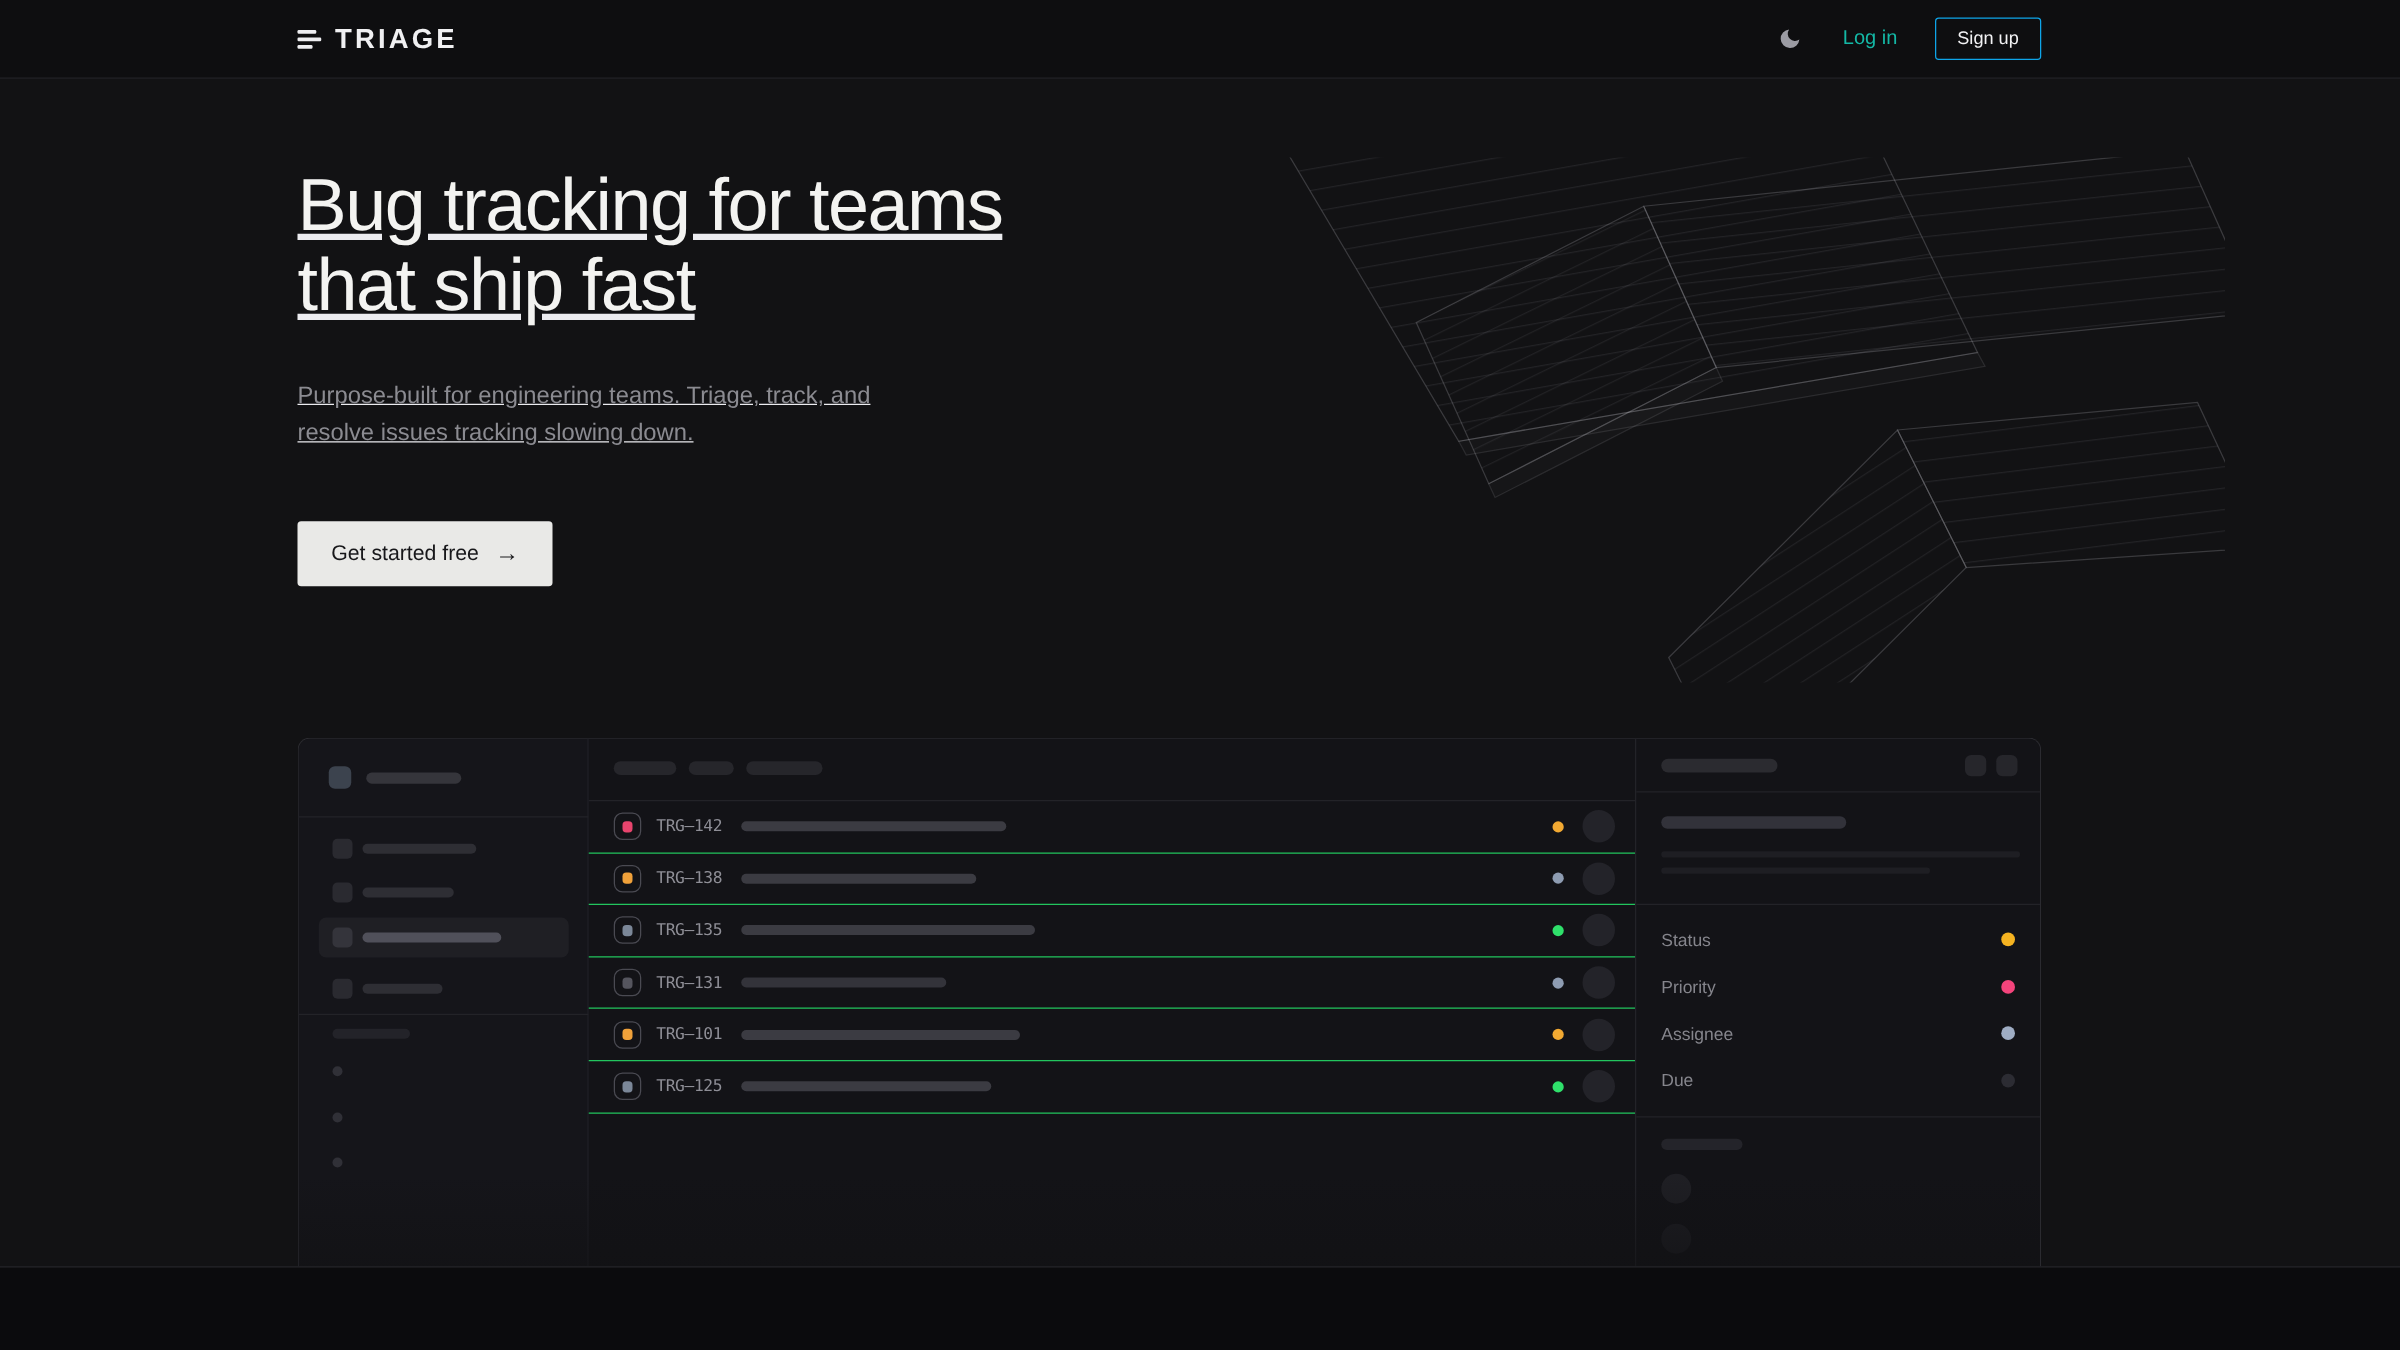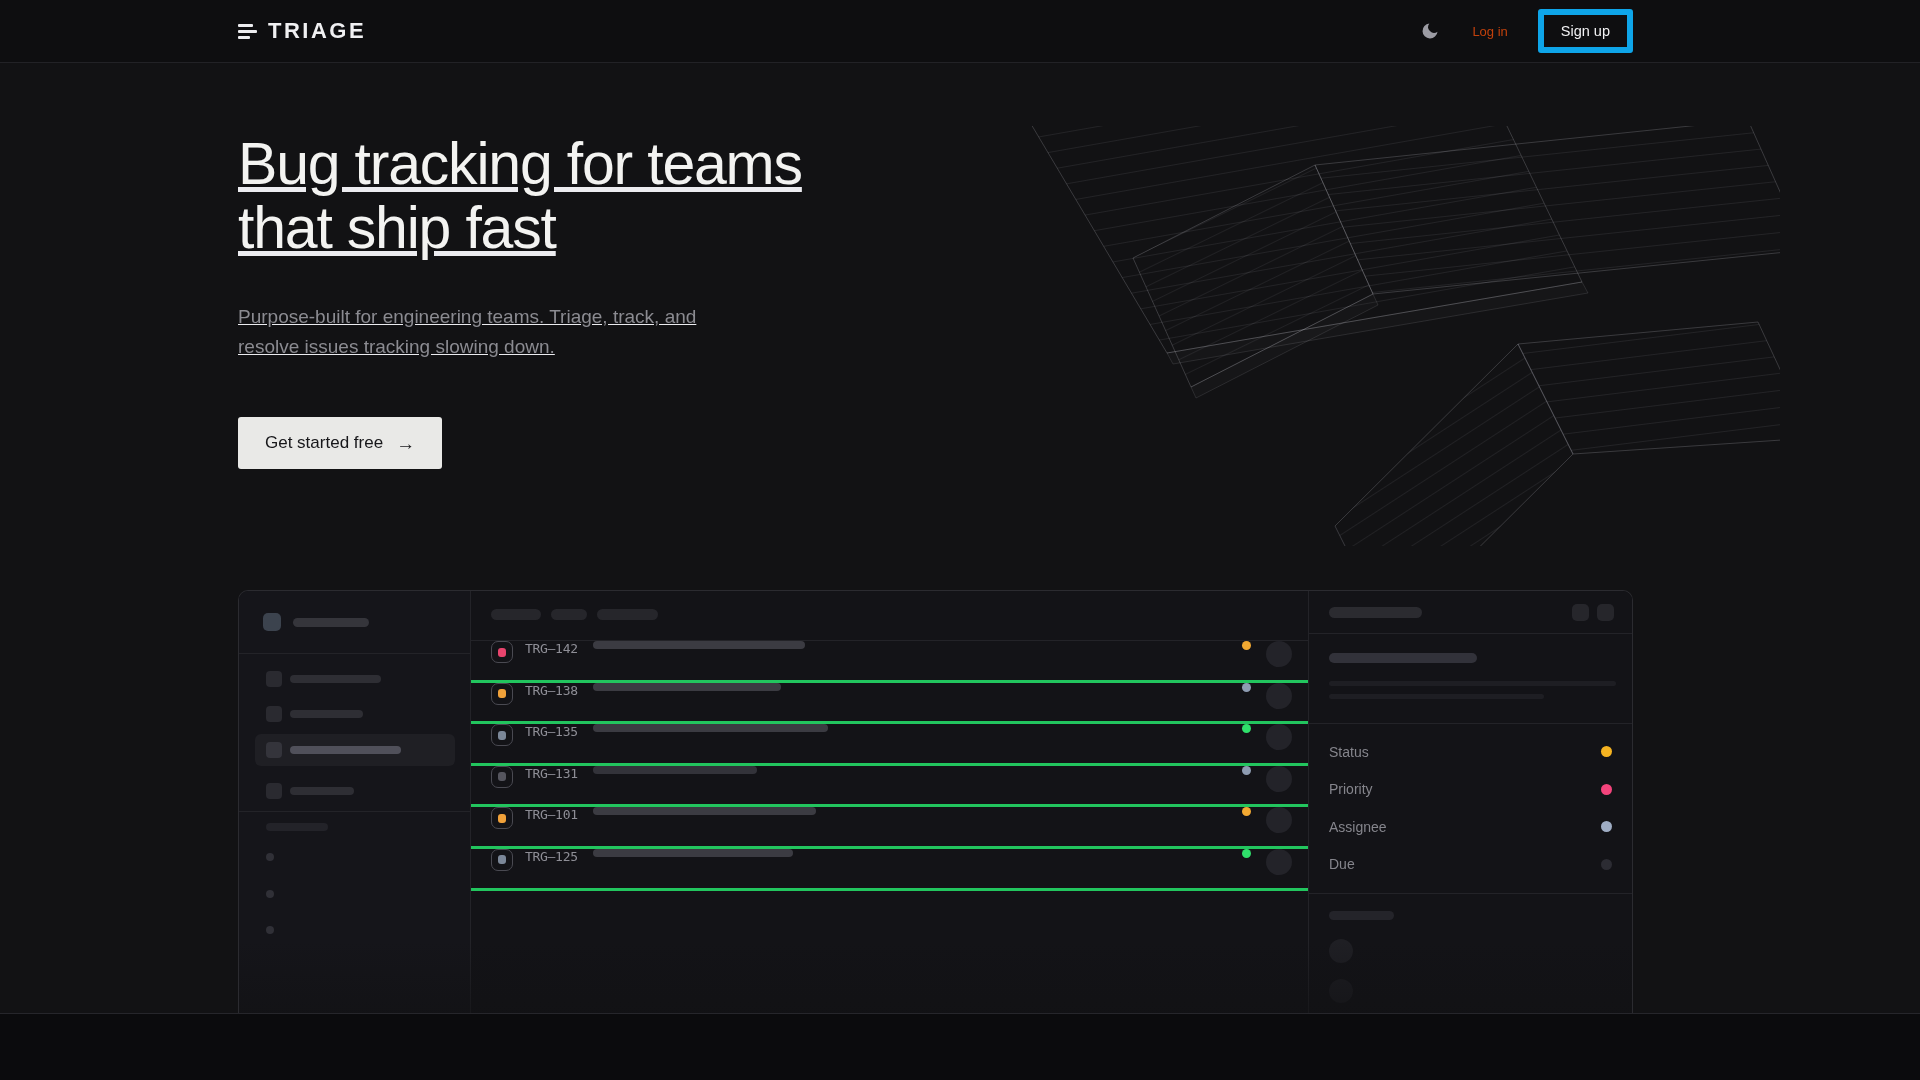--- a/index.html
+++ b/index.html
@@ -22,24 +22,24 @@
   .nav-inner { width:1395px; margin-left:238px; display:flex; align-items:center; }
   .brand { display:flex; align-items:center; gap:11px; cursor:pointer; }
   .logo-glyph { display:flex; flex-direction:column; gap:3px; }
   .logo-glyph i { display:block; height:3px; border-radius:1px; background:#ededf0; }
   .logo-glyph i:nth-child(1){ width:15px; }
   .logo-glyph i:nth-child(2){ width:19px; }
   .logo-glyph i:nth-child(3){ width:12px; }
   .brand-name { font-size:22px; font-weight:bold; letter-spacing:2.5px; color:#f0f0f2; }
   .nav-right { margin-left:auto; display:flex; align-items:center; gap:30px; }
   .theme-btn { width:24px; height:24px; display:flex; align-items:center; justify-content:center; cursor:pointer; }
-  .login { font-size:13px; color:#c2410c; cursor:pointer; }
+  .login { font-size:16px; color:#14b8a6; cursor:pointer; }
   .signup {
     font-size:14.5px; color:#f2f2f4; background:transparent;
-    border:6px solid #0ea5e9; border-radius:3px;
+    border:1px solid #0ea5e9; border-radius:3px;
     padding:8px 17px; cursor:pointer; font-family:inherit;
   }
   
   .hero { position:relative; height:950px;text-decoration:underline; }
   .hero-inner { position:relative; z-index:2; width:1395px; margin-left:238px; padding-top:69px; }
   .h1 { font-size:59px; line-height:64px; font-weight:500; letter-spacing:-1.2px; color:#f3f3f1; }
   .sub { margin-top:42px; font-size:19px; line-height:30px; color:#8b8b91; max-width:470px; }
   .cta {
     margin-top:55px; display:inline-flex; align-items:center; gap:13px;
     background:#e9e9e7; color:#17171a; border:none; border-radius:3px;
@@ -69,22 +69,22 @@
   .ms-item-sq { position:absolute; left:27px; width:16px; height:16px; border-radius:4px; background:#2a2a30; }
   .ms-item-bar { position:absolute; left:51px; height:8px; border-radius:4px; background:#2e2e34; }
   .ms-active { position:absolute; left:16px; top:143px; width:200px; height:32px; border-radius:6px; background:#1f1f24; }
   .ms-sect { position:absolute; left:27px; top:232px; width:62px; height:8px; border-radius:4px; background:#232329; }
   .ms-dot { position:absolute; left:27px; width:8px; height:8px; border-radius:50%; background:#303037; }
   
   .m-list { position:relative; width:837px; height:100%; background:#131317; flex:none; }
   .ml-head { height:50px; border-bottom:1px solid #232328; position:relative; }
   .ml-pill { position:absolute; top:18px; height:11px; border-radius:6px; background:#26262b; }
   .row {
-    height:41.6px; display:flex; align-items:flex-start;
-    padding:0 16px 0 20px; border-bottom:3px solid #22c55e; cursor:pointer;
+    height:41.6px; display:flex; align-items:center;
+    padding:0 16px 0 20px; border-bottom:1px solid #22c55e; cursor:pointer;
   }
   .row.selected {
     background-color:#17171b;
     background-image:repeating-linear-gradient(45deg, rgba(255,255,255,0.05) 0px, rgba(255,255,255,0.05) 1px, transparent 1px, transparent 7px);
   }
   .r-icon {
     width:22px; height:22px; flex:none; border:1.5px solid #4a4a52; border-radius:7px;
     display:flex; align-items:center; justify-content:center;
   }
   .r-icon i { display:block; width:8px; height:9px; border-radius:3px; }

